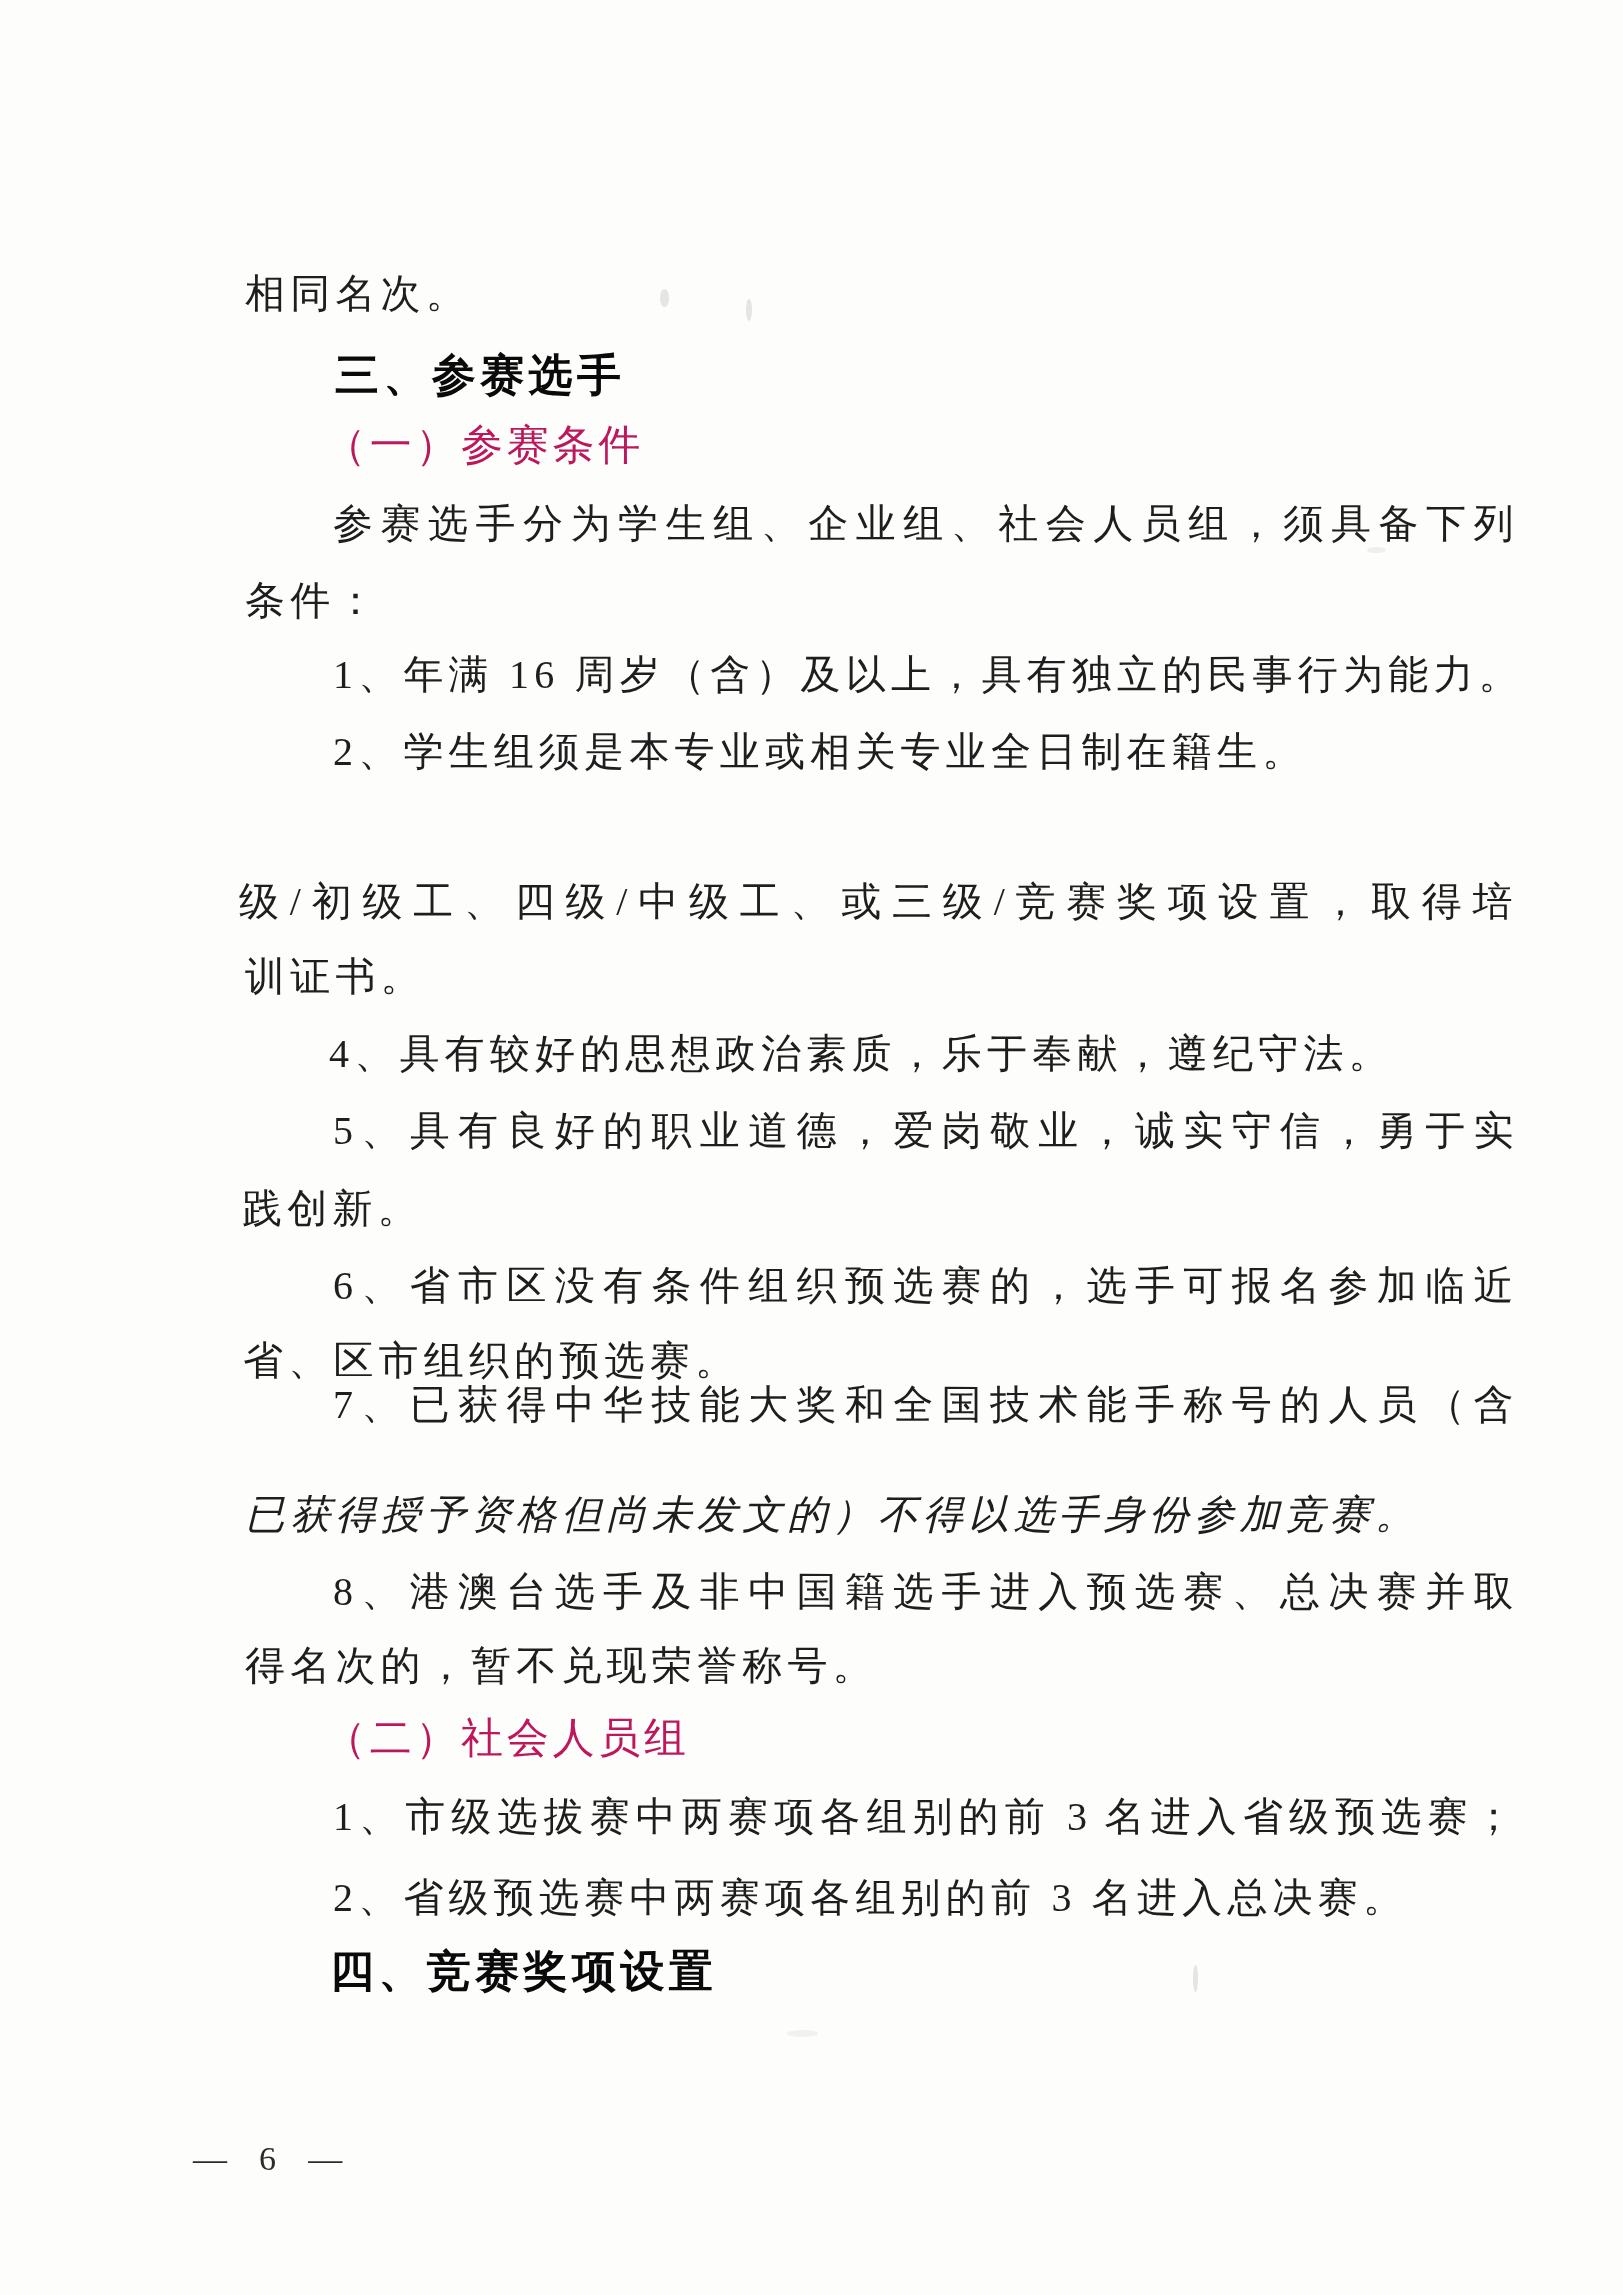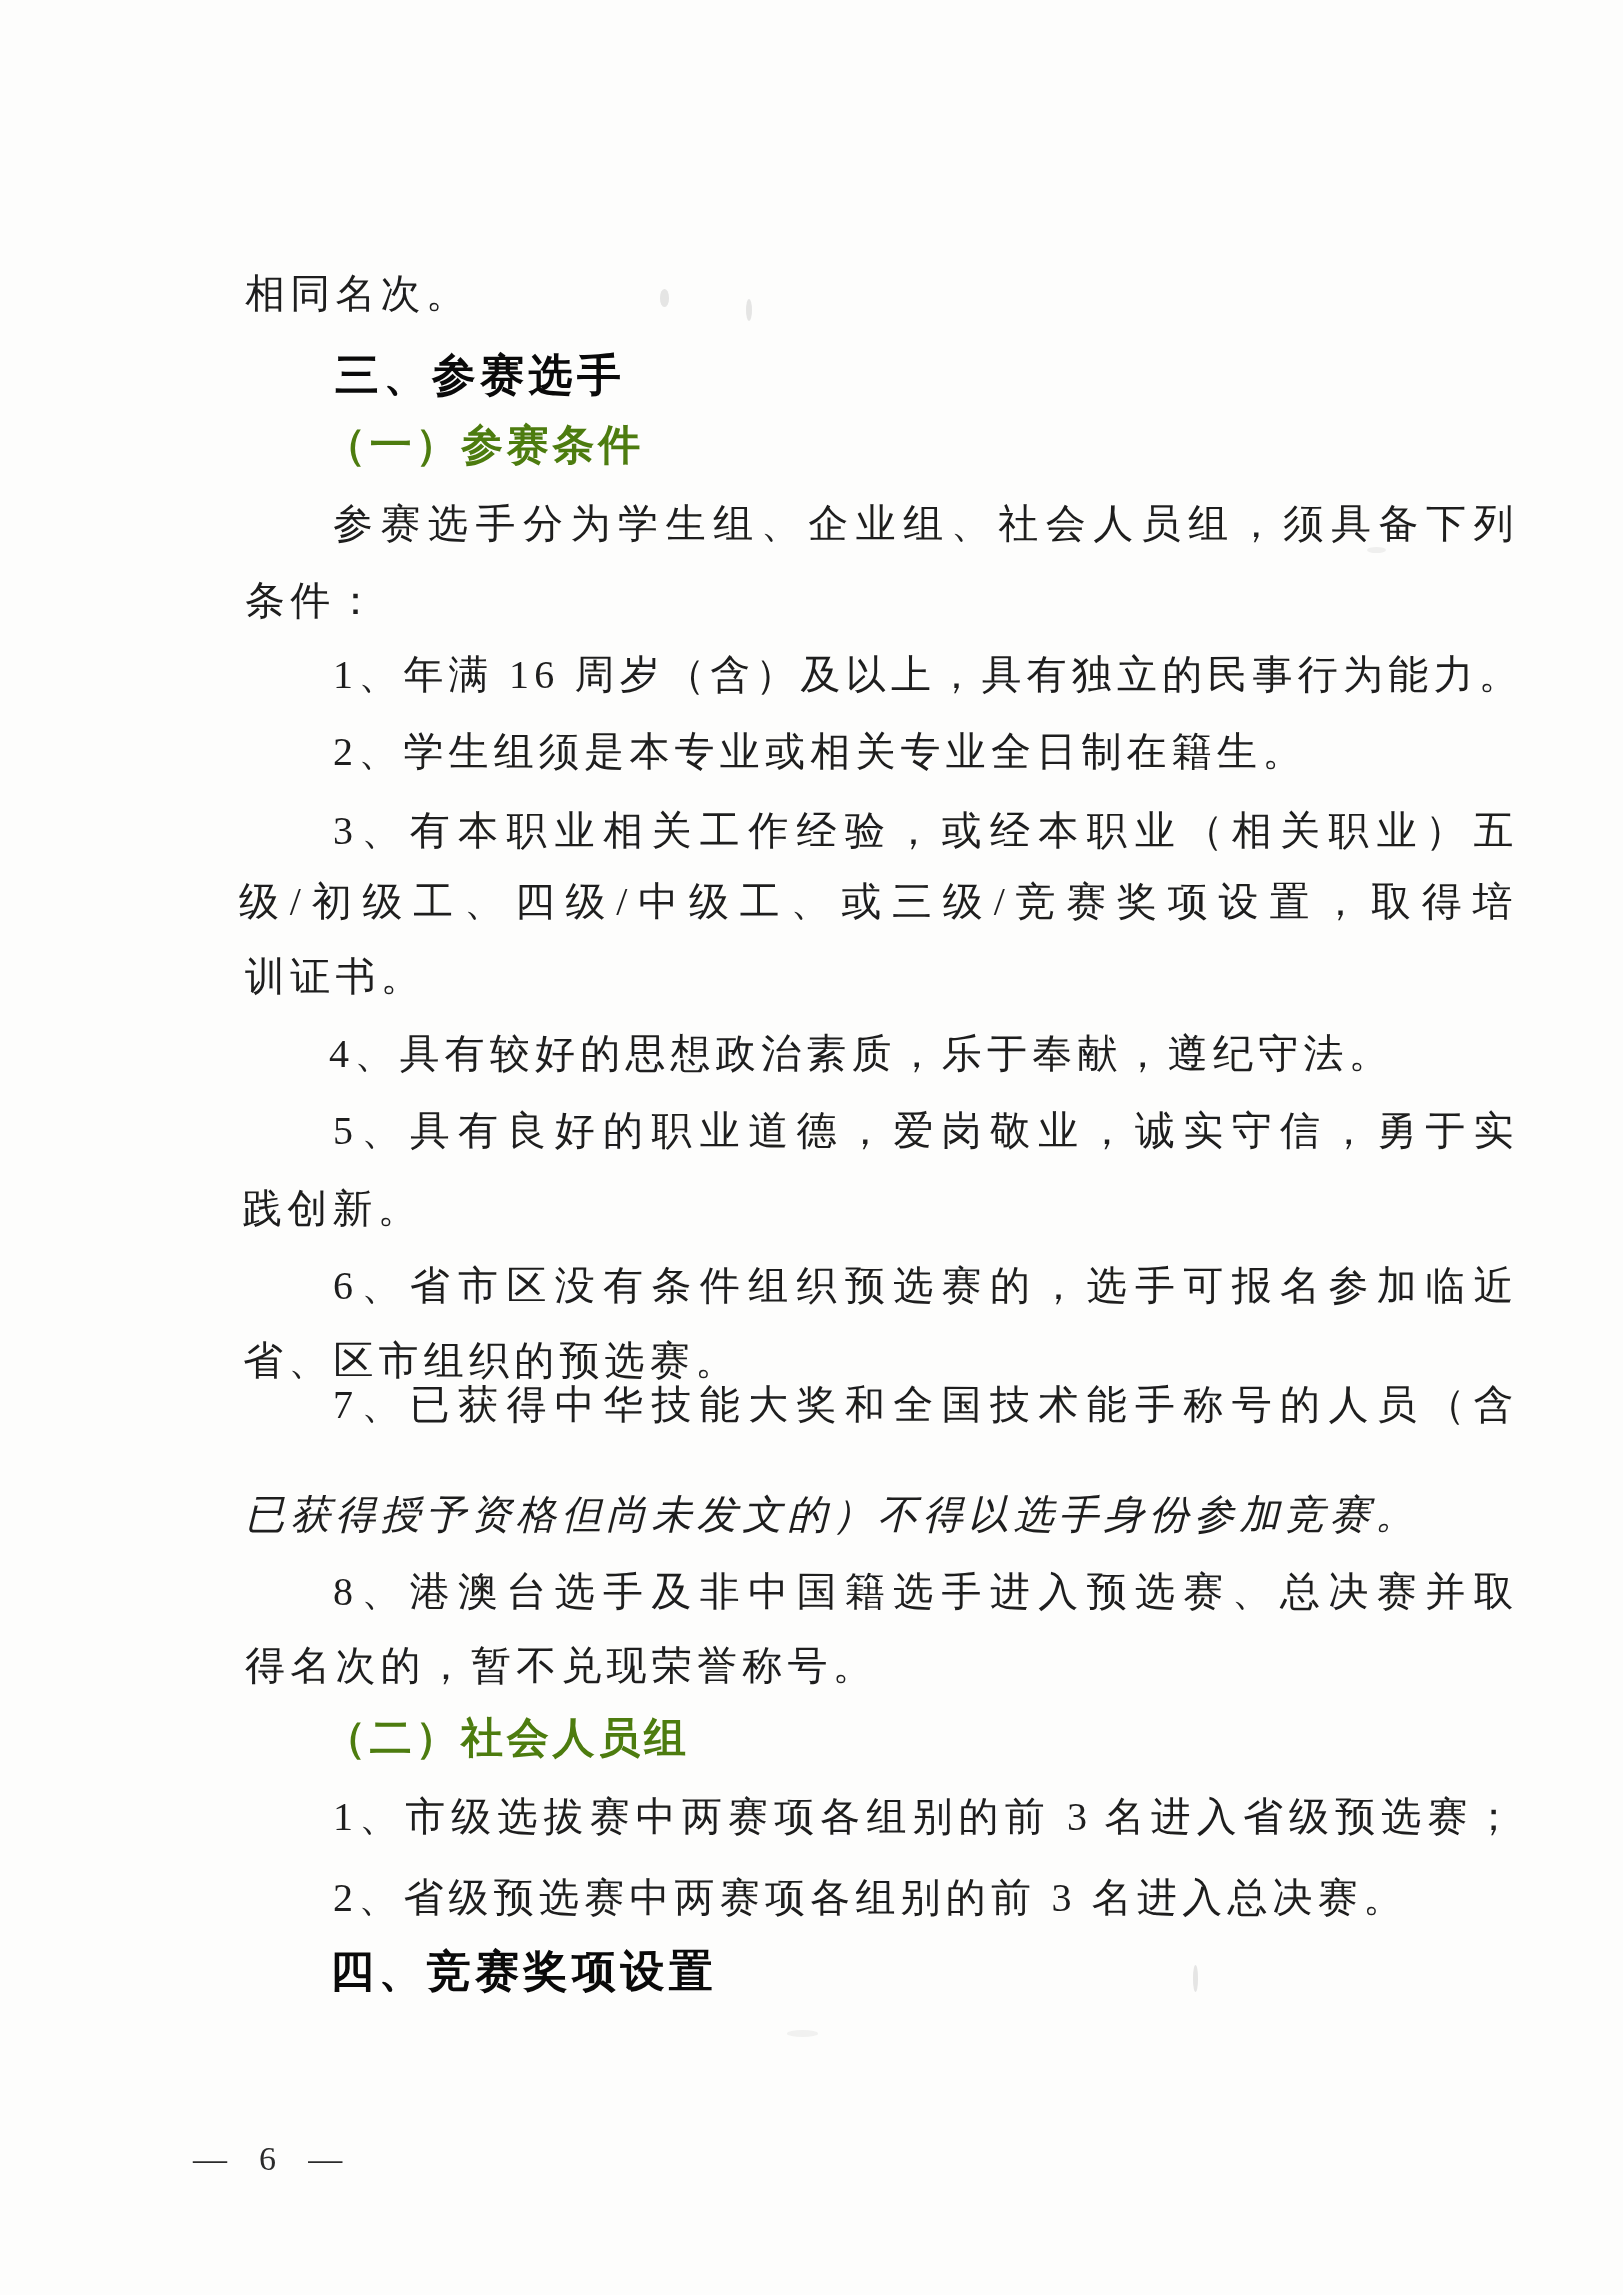--- a/index.html
+++ b/index.html
@@ -31,24 +31,24 @@
   
   .h1 {
     font-family:"Liberation Sans", sans-serif;
     font-weight:700;
     font-size:44px;
     letter-spacing:4.4px;
     color:#0a0a0a;
   }
   
   .h2 {
-    font-weight:700;
+    font-weight:400;
     font-size:42px;
     letter-spacing:3.7px;
-    color:#4d7c0f;
+    color:#be185d;
   }
   .pagenum {
     position:absolute;
     font-size:34px;
     letter-spacing:11.8px;
     color:#2b2b2b;
     white-space:nowrap;
   }
   
   .art {
@@ -70,21 +70,20 @@
   <div class="ln h2" style="top:407px; left:324px;">（一）参赛条件</div>
 
   <div class="ln jf" style="top:485px; left:333px; width:1182px;">参赛选手分为学生组、企业组、社会人员组，须具备下列</div>
 
   <div class="ln" style="top:562px; left:245px;">条件：</div>
 
   <div class="ln" style="top:636px; left:333px;">1、年满 16 周岁（含）及以上，具有独立的民事行为能力。</div>
 
   <div class="ln" style="top:713px; left:333px;">2、学生组须是本专业或相关专业全日制在籍生。</div>
 
-  <div class="ln jf" style="top:792px; left:333px; width:1182px;">3、有本职业相关工作经验，或经本职业（相关职业）五</div>
 
   <div class="ln jf" style="top:863px; left:239px; width:1275px;">级/初级工、四级/中级工、或三级/竞赛奖项设置，取得培</div>
 
   <div class="ln" style="top:938px; left:245px;">训证书。</div>
 
   <div class="ln" style="top:1015px; left:329px;">4、具有较好的思想政治素质，乐于奉献，遵纪守法。</div>
 
   <div class="ln jf" style="top:1092px; left:333px; width:1182px;">5、具有良好的职业道德，爱岗敬业，诚实守信，勇于实</div>
 
   <div class="ln" style="top:1170px; left:242px;">践创新。</div>

